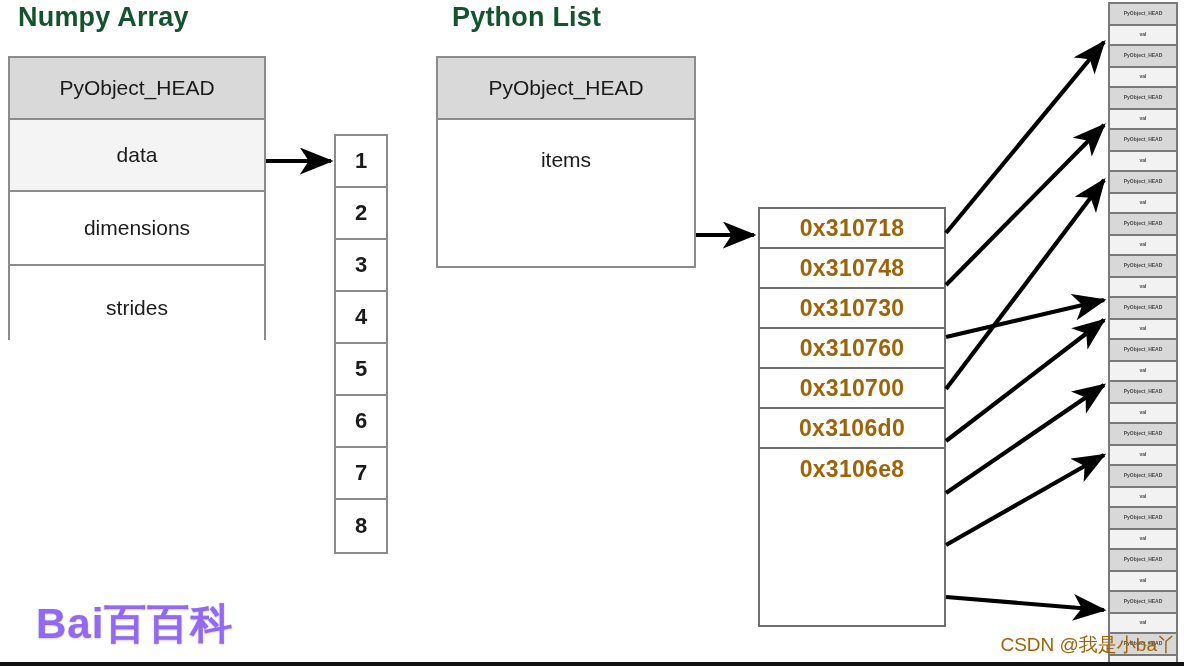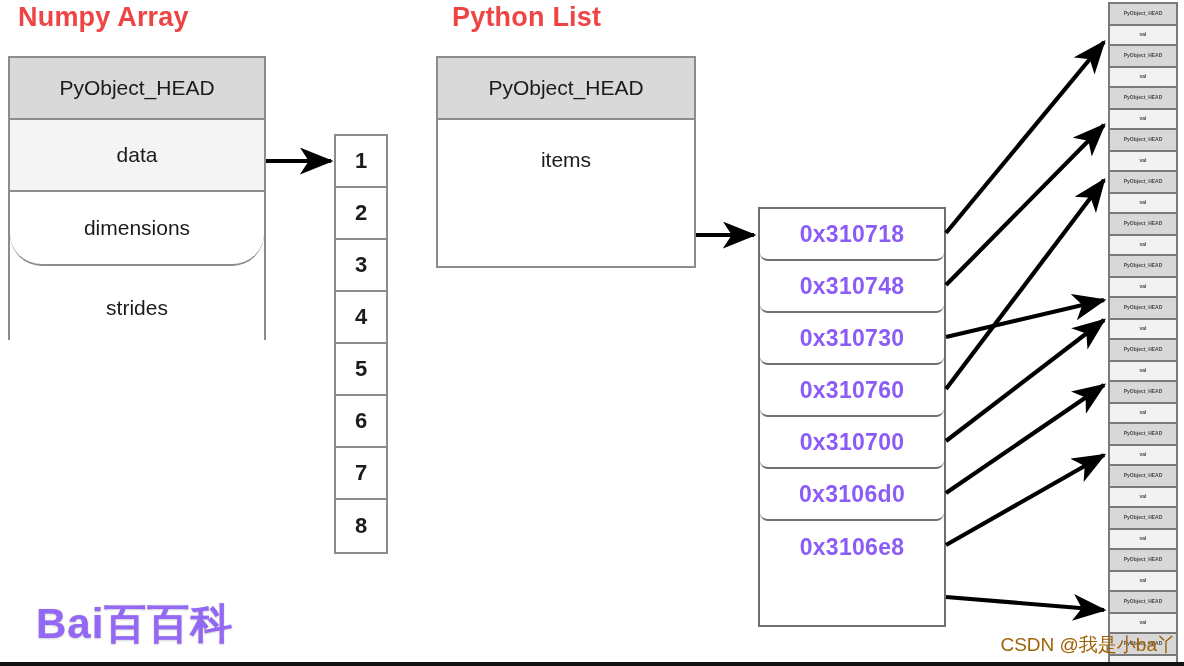--- a/index.html
+++ b/index.html
@@ -9,21 +9,21 @@
     font-family:"Liberation Sans", sans-serif;
     overflow:hidden;
     position:relative;
   }
   #stage { position:absolute; left:0; top:0; width:1184px; height:666px; }
 
   .title {
     position:absolute;
     font-size:27px;
     font-weight:600;
-    color:#ef4444;
+    color:#14532d;
     letter-spacing:0.2px;
     white-space:nowrap;
   }
 
   
   .struct {
     position:absolute;
     border:2px solid #8c8c8c;
     box-sizing:border-box;
     background:#fff;
@@ -64,30 +64,29 @@
 
   
   .addrcol {
     position:absolute;
     border:2px solid #6f6f6f;
     box-sizing:border-box;
     background:#fff;
   }
   .addrcol .cell {
     box-sizing:border-box;
-    height:52px;
+    height:40px;
     display:flex;
     align-items:center;
     justify-content:center;
     font-size:23px;
     font-weight:700;
-    color:#8b5cf6;
+    color:#a16207;
     border-bottom:2px solid #6f6f6f;
     letter-spacing:0.3px;
-    border-radius:8px;
   }
   .addrcol .cell:last-child { border-bottom:none;text-align:right; }
 
   
   .objcol {
     position:absolute;
     border:2px solid #7a7a7a;
     box-sizing:border-box;
     background:#fff;
     overflow:hidden;
@@ -139,21 +138,21 @@
 </head>
 <body>
 
 <div id="stage">
 
   <div class="title" style="left:18px; top:2px;">Numpy Array</div>
 
   <div class="struct" id="numpy-struct" style="left:8px; top:56px; width:258px; height:284px;">
       <div class="row head" style="height: 62px;">PyObject_HEAD</div>
       <div class="row alt" style="height: 72px;">data</div>
-      <div class="row plain" style="height: 74px; border-radius: 32px;">dimensions</div>
+      <div class="row plain" style="height: 74px;">dimensions</div>
       <div class="row plain" style="height: 84px;">strides</div>
     </div>
 
   <div class="title" style="left:452px; top:2px;">Python List</div>
 
   <div class="struct" id="pylist-struct" style="left:436px; top:56px; width:260px; height:212px;">
       <div class="row head" style="height: 62px;">PyObject_HEAD</div>
       <div class="row plain" style="height: 80px;">items</div>
     </div>
 

